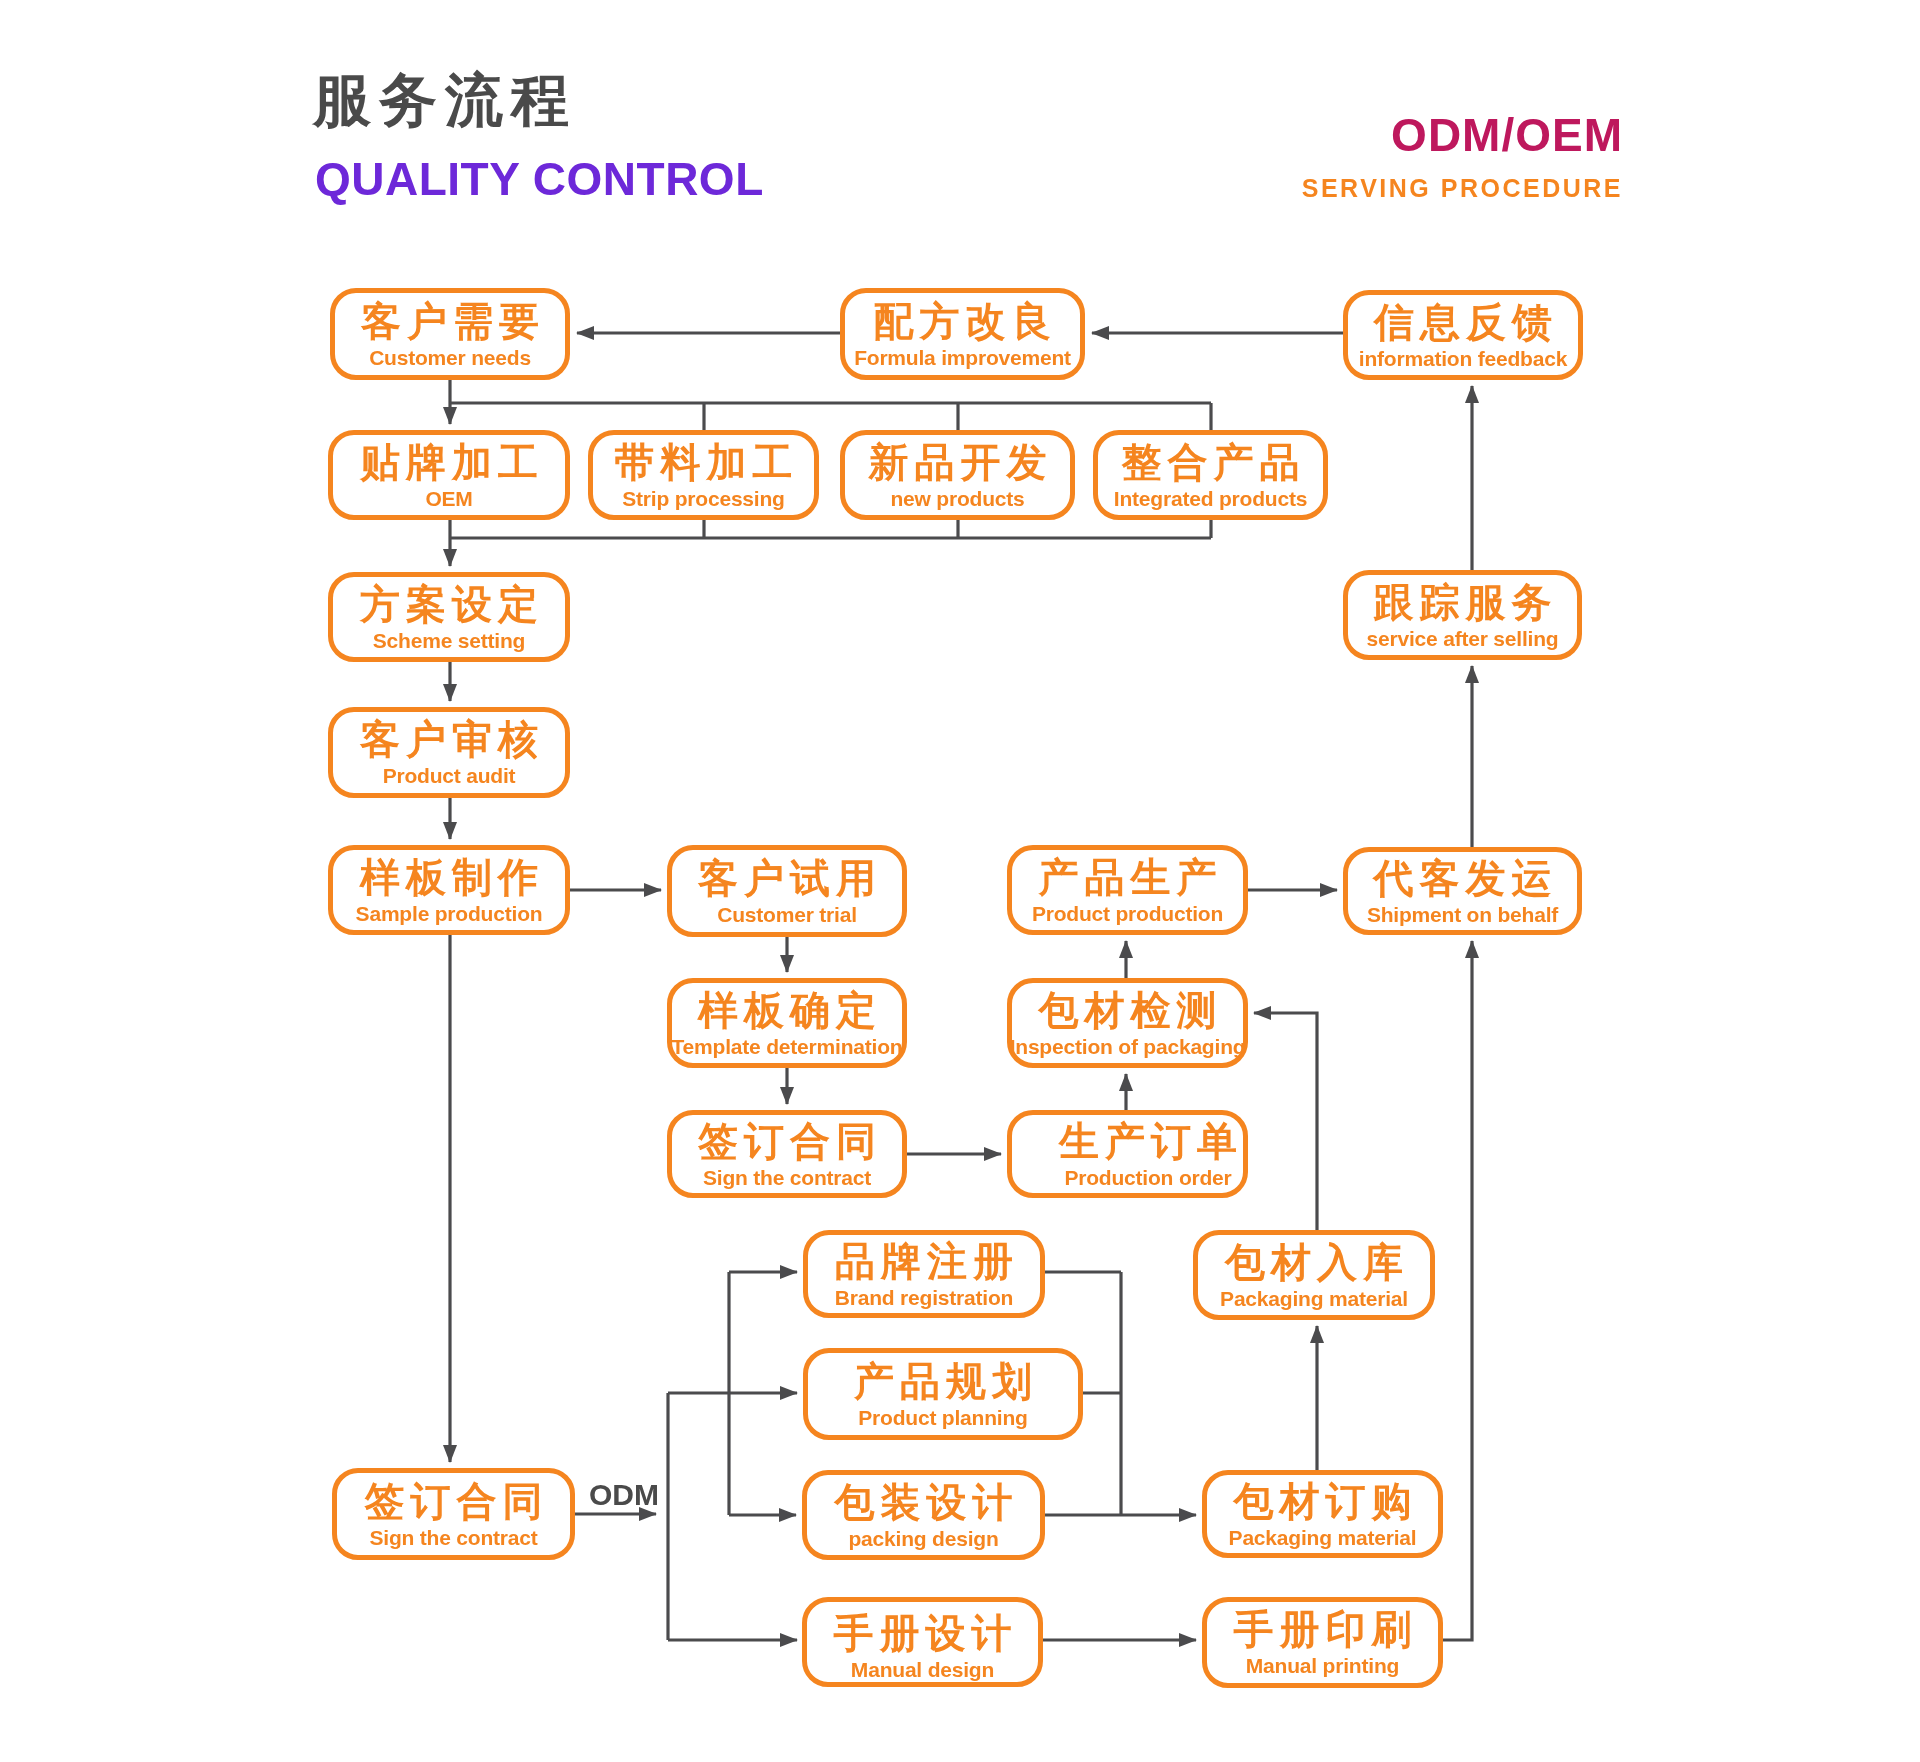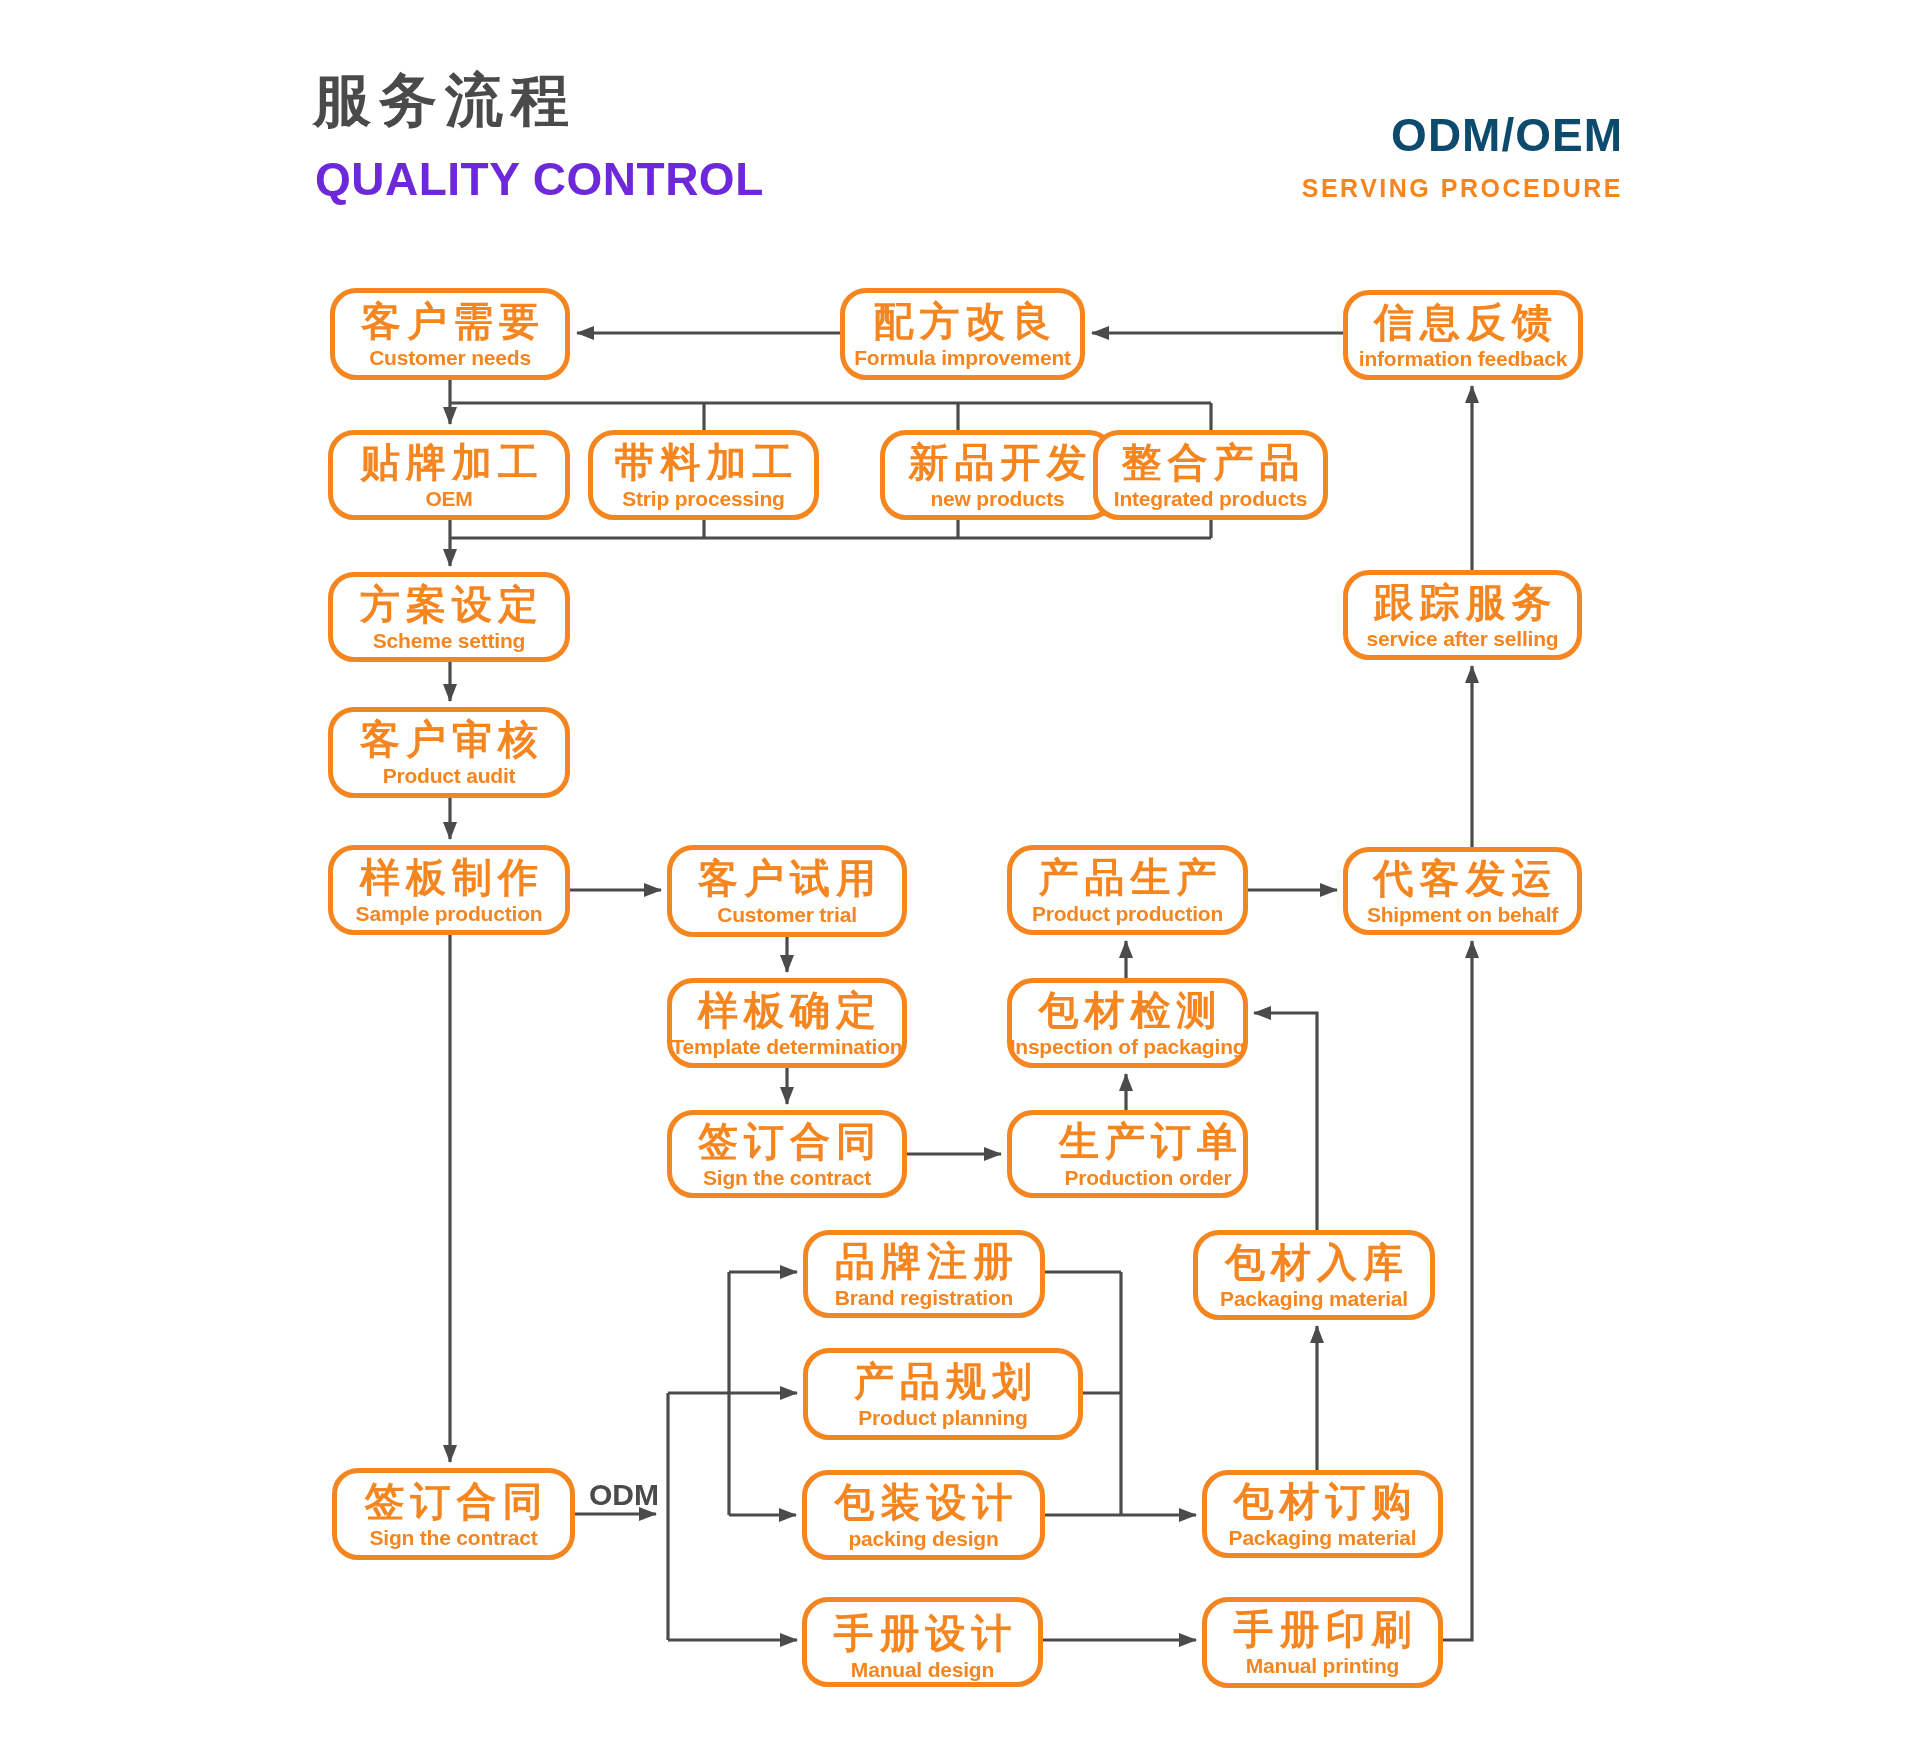--- a/index.html
+++ b/index.html
@@ -20,21 +20,21 @@
     position:absolute;left:313px;top:62px;z-index:2;
     font-size:58px;font-weight:700;color:#4A4A4A;letter-spacing:8px;
   }
   .title-en{
     position:absolute;left:315px;top:152px;z-index:2;
     font-size:46px;font-weight:700;color:#6d28d9;letter-spacing:0.5px;
   }
   .right-head{
     position:absolute;right:297px;top:108px;z-index:2;text-align:right;
   }
-  .right-head .rt{font-size:46px;font-weight:700;color:#0c4a6e;letter-spacing:1px;}
+  .right-head .rt{font-size:46px;font-weight:700;color:#be185d;letter-spacing:1px;}
   .right-head .rs{font-size:25px;font-weight:700;color:#F5851F;letter-spacing:2.5px;margin-top:12px;}
   .branch-label{
     position:absolute;left:585px;top:1478px;width:78px;z-index:2;text-align:center;
     font-size:30px;font-weight:600;color:#4A4A4A;
   }
 </style>
 </head>
 <body>
 
 <div id="canvas">
@@ -123,21 +123,21 @@
     <span class="en">information feedback</span>
   </div>
   <div class="node" style="left:328px;top:430px;width:242px;height:90px;">
     <span class="zh">贴牌加工</span>
     <span class="en">OEM</span>
   </div>
   <div class="node" style="left:588px;top:430px;width:231px;height:90px;">
     <span class="zh">带料加工</span>
     <span class="en">Strip processing</span>
   </div>
-  <div class="node" style="left:880px;top:430px;width:235px;height:90px;">
+  <div class="node" style="left:840px;top:430px;width:235px;height:90px;">
     <span class="zh">新品开发</span>
     <span class="en">new products</span>
   </div>
   <div class="node" style="left:1093px;top:430px;width:235px;height:90px;">
     <span class="zh">整合产品</span>
     <span class="en">Integrated products</span>
   </div>
   <div class="node" style="left:328px;top:572px;width:242px;height:90px;">
     <span class="zh">方案设定</span>
     <span class="en">Scheme setting</span>

